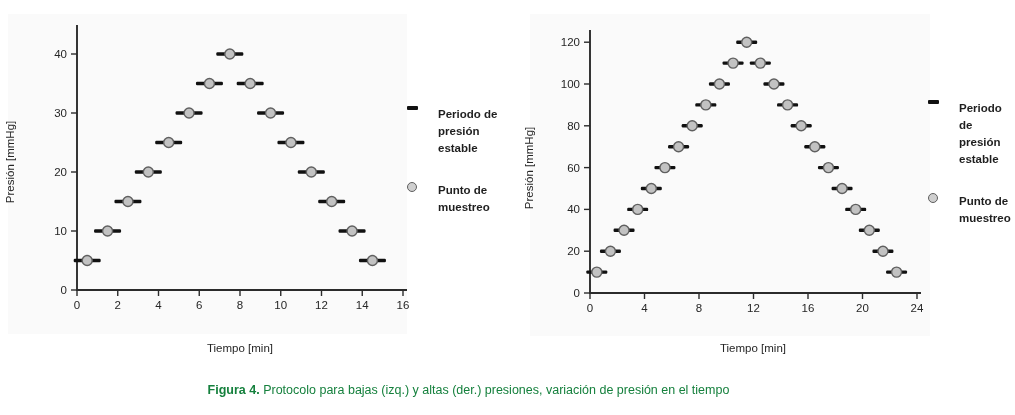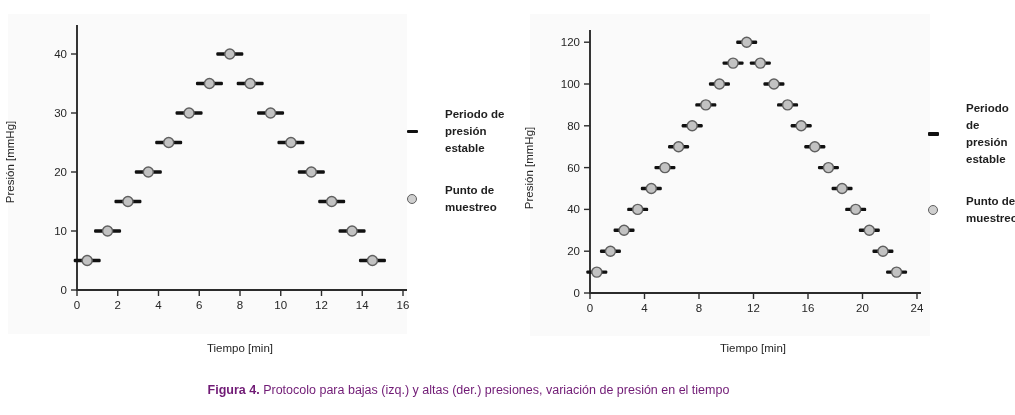--- a/index.html
+++ b/index.html
@@ -1,28 +1,28 @@
 <!DOCTYPE html>
 <html><head>
 <meta charset="utf-8">
 <style>
   html,body{margin:0;padding:0;background:#ffffff;}
   body{width:1015px;height:415px;position:relative;overflow:hidden;
        font-family:"Liberation Sans",sans-serif;-webkit-font-smoothing:antialiased;}
   #charts-layer{position:absolute;left:0;top:0;}
   .legend{position:absolute;display:flex;flex-direction:column;gap:25px;
           font-size:11.5px;font-weight:bold;color:#1f1f1f;line-height:17px;}
-  .legend-item{display:flex;align-items:center;gap:25px;}
+  .legend-item{display:flex;gap:18px;}
   .lg-marker-col{width:13px;display:flex;justify-content:flex-start;flex:0 0 13px;}
   .lg-dash{width:11px;height:3.5px;background:#111111;border-radius:1px;display:inline-block;}
   .lg-circle{width:8px;height:8px;border-radius:50%;background:#cfcfcf;
              border:1.6px solid #5f5f5f;display:inline-block;box-sizing:content-box;}
   .lg-text span{display:block;}
   #caption{position:absolute;left:0;top:383px;width:937px;text-align:center;
-           font-size:12.5px;color:#701a75;}
+           font-size:12.5px;color:#15803d;}
   #caption .cap-prefix{font-weight:bold;}
 </style>
 </head>
 <body>
 
 <div id="charts-layer"><svg width="1015" height="375" viewBox="0 0 1015 375">
       <g>
         <rect x="8" y="14" width="399" height="320" fill="#fafafa"></rect>
         <line x1="77" y1="25" x2="77" y2="291" stroke="#2b2b2b" stroke-width="1.9"></line>
         <line x1="76" y1="290" x2="407" y2="290" stroke="#2b2b2b" stroke-width="1.9"></line>

